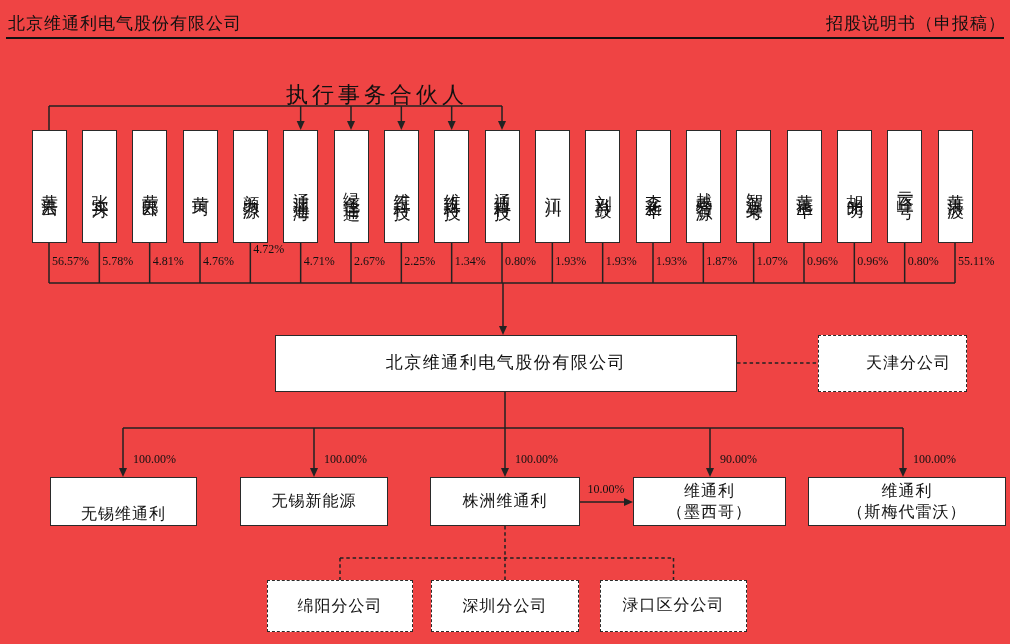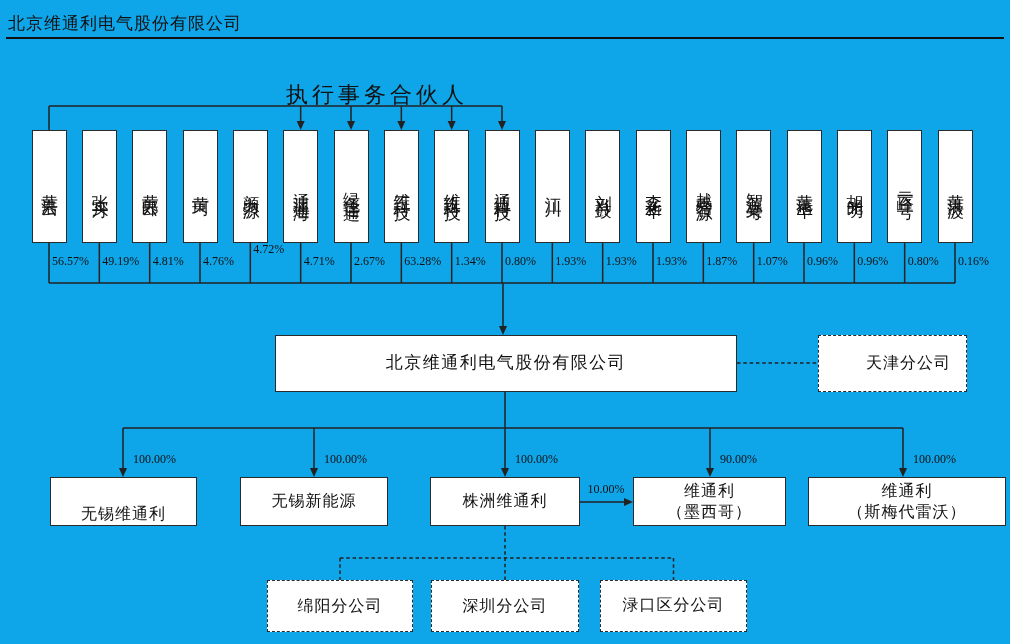--- a/index.html
+++ b/index.html
@@ -1,16 +1,16 @@
 <!DOCTYPE html>
 <html><head>
 <meta charset="utf-8">
 <style>
   html,body{margin:0;padding:0;background:#fff;}
-  #page{position:relative;width:1010px;height:644px;background:#0ea5e9;overflow:hidden;
+  #page{position:relative;width:1010px;height:644px;background:#ef4444;overflow:hidden;
         font-family:"Liberation Serif","DejaVu Serif",serif;color:#111;}
   
   .hdr-left{position:absolute;left:8px;top:12px;font-size:17px;letter-spacing:1px;white-space:nowrap;}
   .hdr-right{position:absolute;right:4px;top:12px;font-size:17px;letter-spacing:1px;white-space:nowrap;}
   .hdr-rule{position:absolute;left:6px;top:37px;width:998px;height:2px;background:#111;}
   
   .exec-label{position:absolute;left:286px;top:80px;width:166px;text-align:center;
               font-size:22px;letter-spacing:4px;white-space:nowrap;}
   svg.wires{position:absolute;left:0;top:0;pointer-events:none;}
   .box{position:absolute;box-sizing:border-box;border:1.5px solid #2a2a2a;background:#fff;
@@ -21,20 +21,21 @@
   .sh-name{writing-mode:vertical-rl;text-orientation:upright;letter-spacing:4px;white-space:nowrap;}
   .pct{position:absolute;font-size:12px;white-space:nowrap;font-family:Liberation Serif, serif;}
   .main-label{font-size:17px;letter-spacing:1.5px;}
   .sub-label{font-size:16px;letter-spacing:1px;}
 </style>
 </head>
 <body>
 
 <div id="page">
   <div class="hdr-left">北京维通利电气股份有限公司</div>
+  <div class="hdr-right">招股说明书（申报稿）</div>
   <div class="hdr-rule"></div>
 
   <div class="exec-label">执行事务合伙人</div>
 
   <svg class="wires" id="wires" width="1010" height="644" viewBox="0 0 1010 644">
       <line x1="49" y1="106" x2="502" y2="106" stroke="#222222" stroke-width="1.5"></line>
       <line x1="49" y1="106" x2="49" y2="130" stroke="#222222" stroke-width="1.5"></line>
       <line x1="300.6666666666667" y1="106" x2="300.6666666666667" y2="121" stroke="#222222" stroke-width="1.5"></line>
       <line x1="300.6666666666667" y1="121" x2="300.6666666666667" y2="122" stroke="#222222" stroke-width="1.5"></line>
       <polygon points="296.6666666666667,121 304.6666666666667,121 300.6666666666667,130" fill="#222222"></polygon>
@@ -100,21 +101,21 @@
     </svg>
 
   <div id="shareholder-row">
       <div class="box sh-box" style="left: 31.5px; top: 130px; width: 35px; height: 113px;">
         <div class="sh-name">黄浩云</div>
       </div>
       <div class="pct" style="left: 52px; top: 254px;">56.57%</div>
       <div class="box sh-box" style="left: 81.8333px; top: 130px; width: 35px; height: 113px;">
         <div class="sh-name">张实丹</div>
       </div>
-      <div class="pct" style="left: 102.333px; top: 254px;">49.19%</div>
+      <div class="pct" style="left: 102.333px; top: 254px;">5.78%</div>
       <div class="box sh-box" style="left: 132.167px; top: 130px; width: 35px; height: 113px;">
         <div class="sh-name">黄郎云</div>
       </div>
       <div class="pct" style="left: 152.667px; top: 254px;">4.81%</div>
       <div class="box sh-box" style="left: 182.5px; top: 130px; width: 35px; height: 113px;">
         <div class="sh-name">黄珂</div>
       </div>
       <div class="pct" style="left: 203px; top: 254px;">4.76%</div>
       <div class="box sh-box" style="left: 232.833px; top: 130px; width: 35px; height: 113px;">
         <div class="sh-name">颜力源</div>
@@ -124,21 +125,21 @@
         <div class="sh-name">通江通海</div>
       </div>
       <div class="pct" style="left: 303.667px; top: 254px;">4.71%</div>
       <div class="box sh-box" style="left: 333.5px; top: 130px; width: 35px; height: 113px;">
         <div class="sh-name">绿色连通</div>
       </div>
       <div class="pct" style="left: 354px; top: 254px;">2.67%</div>
       <div class="box sh-box" style="left: 383.833px; top: 130px; width: 35px; height: 113px;">
         <div class="sh-name">维三科技</div>
       </div>
-      <div class="pct" style="left: 404.333px; top: 254px;">63.28%</div>
+      <div class="pct" style="left: 404.333px; top: 254px;">2.25%</div>
       <div class="box sh-box" style="left: 434.167px; top: 130px; width: 35px; height: 113px;">
         <div class="sh-name">维玖科技</div>
       </div>
       <div class="pct" style="left: 454.667px; top: 254px;">1.34%</div>
       <div class="box sh-box" style="left: 484.5px; top: 130px; width: 35px; height: 113px;">
         <div class="sh-name">通伍科技</div>
       </div>
       <div class="pct" style="left: 505px; top: 254px;">0.80%</div>
       <div class="box sh-box" style="left: 534.833px; top: 130px; width: 35px; height: 113px;">
         <div class="sh-name">江川</div>
@@ -168,21 +169,21 @@
         <div class="sh-name">胡光明</div>
       </div>
       <div class="pct" style="left: 857.333px; top: 254px;">0.96%</div>
       <div class="box sh-box" style="left: 887.167px; top: 130px; width: 35px; height: 113px;">
         <div class="sh-name">云峰一号</div>
       </div>
       <div class="pct" style="left: 907.667px; top: 254px;">0.80%</div>
       <div class="box sh-box" style="left: 937.5px; top: 130px; width: 35px; height: 113px;">
         <div class="sh-name">黄洪波</div>
       </div>
-      <div class="pct" style="left: 958px; top: 254px;">0.16%</div>
+      <div class="pct" style="left: 958px; top: 254px;">55.11%</div>
     </div>
 
   <div class="box" id="main-box" style="left:275px;top:335px;width:462px;height:57px;">
     <div class="main-label">北京维通利电气股份有限公司</div>
   </div>
 
   <div class="box dashed" id="tianjin-box" style="left:818px;top:335px;width:149px;height:57px;padding-left:32px;">
     <div class="sub-label">天津分公司</div>
   </div>
 

